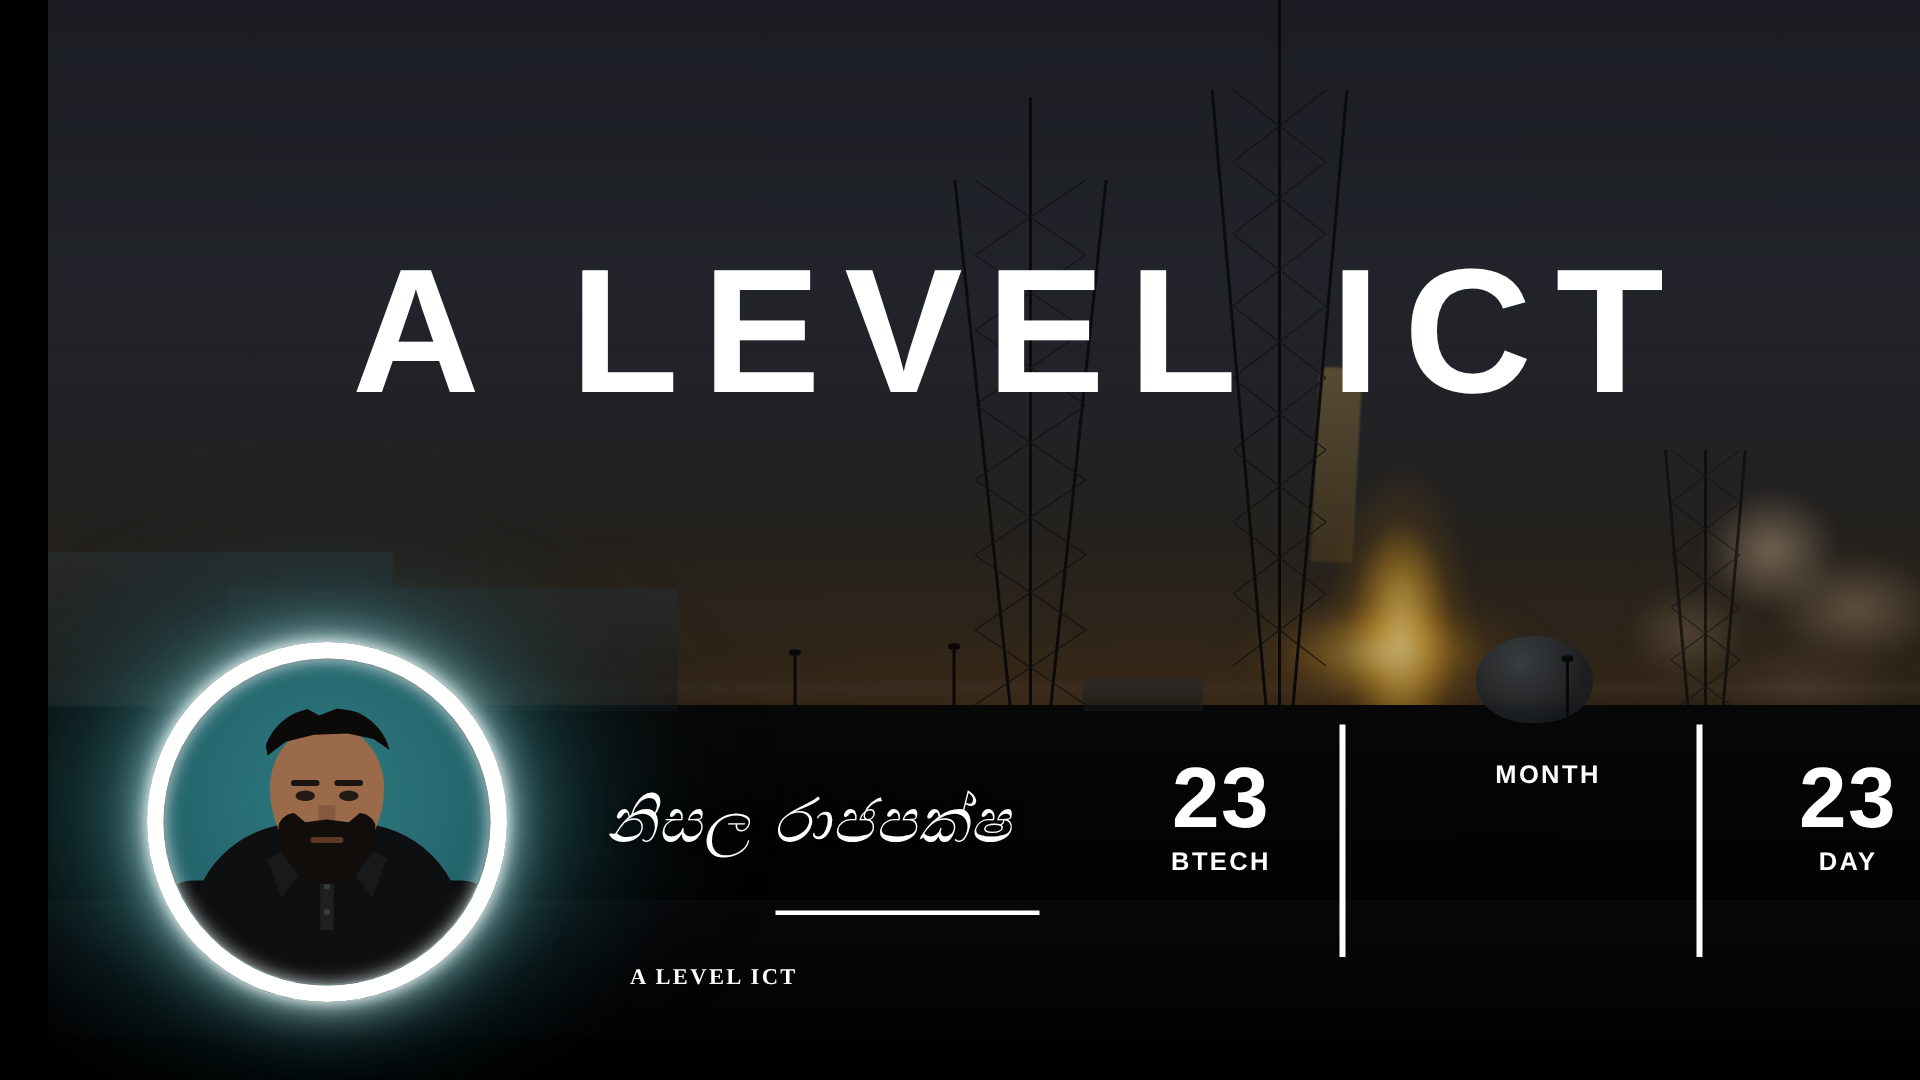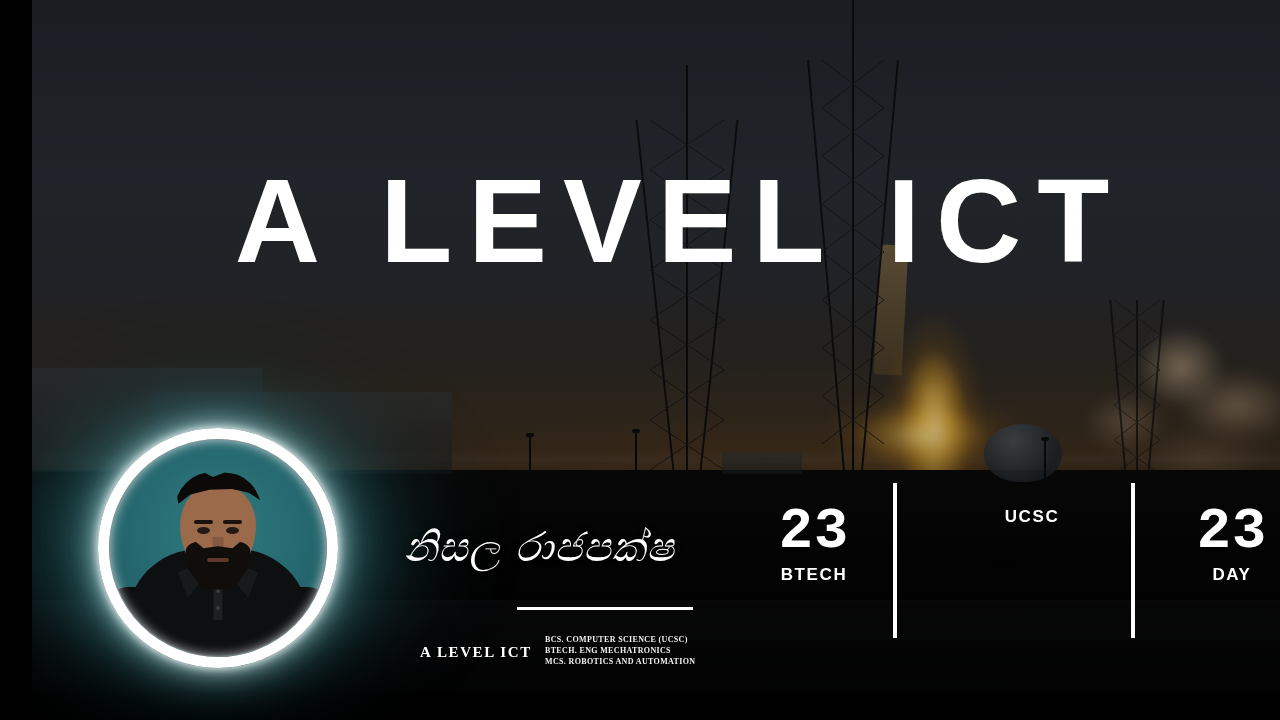--- a/index.html
+++ b/index.html
@@ -361,21 +361,21 @@
     left:700px; top:483px;
     width:560px; height:158px;
   }
   .cd-cell {
     position:absolute;
     top:20px; width:160px;
     text-align:center;
     color:#fff;
   }
   .cd-num {
-    font-family:Liberation Mono, monospace;
+    font-family:Liberation Sans, sans-serif;
     font-size:57px;
     font-weight:bold;
     line-height:1.02;
     letter-spacing:1px;
   }
   .cd-lab {
     margin-top:4px;
     font-family:"Liberation Sans", sans-serif;
     font-size:17px;
     font-weight:bold;
@@ -488,38 +488,33 @@
     </div>
     <div class="avatar-ring"></div>
   </div>
 
   <div class="main-title">A LEVEL ICT</div>
 
   <div class="sig-block">
     <div class="sig-name">නිසල රාජපක්ෂ</div>
     <div class="sig-rule"></div>
     <div class="sig-brand">A LEVEL ICT</div>
-    <div class="sig-creds">
-      <div>BCS. COMPUTER SCIENCE (UCSC)</div>
-      <div>BTECH. ENG MECHATRONICS</div>
-      <div>MCS. ROBOTICS AND AUTOMATION</div>
-    </div>
   </div>
 
   <div class="countdown">
     <div class="cd-div d0"></div>
     <div class="cd-div d1"></div>
 
     <div class="cd-cell c0">
       <div class="cd-num">23</div>
       <div class="cd-lab">BTECH</div>
     </div>
 
     <div class="cd-cell c1">
-      <div class="cd-lab">UCSC</div>
+      <div class="cd-lab">MONTH</div>
     </div>
 
     <div class="cd-cell c2">
       <div class="cd-num">23</div>
       <div class="cd-lab">DAY</div>
     </div>
   </div>
 
 </div>
 

